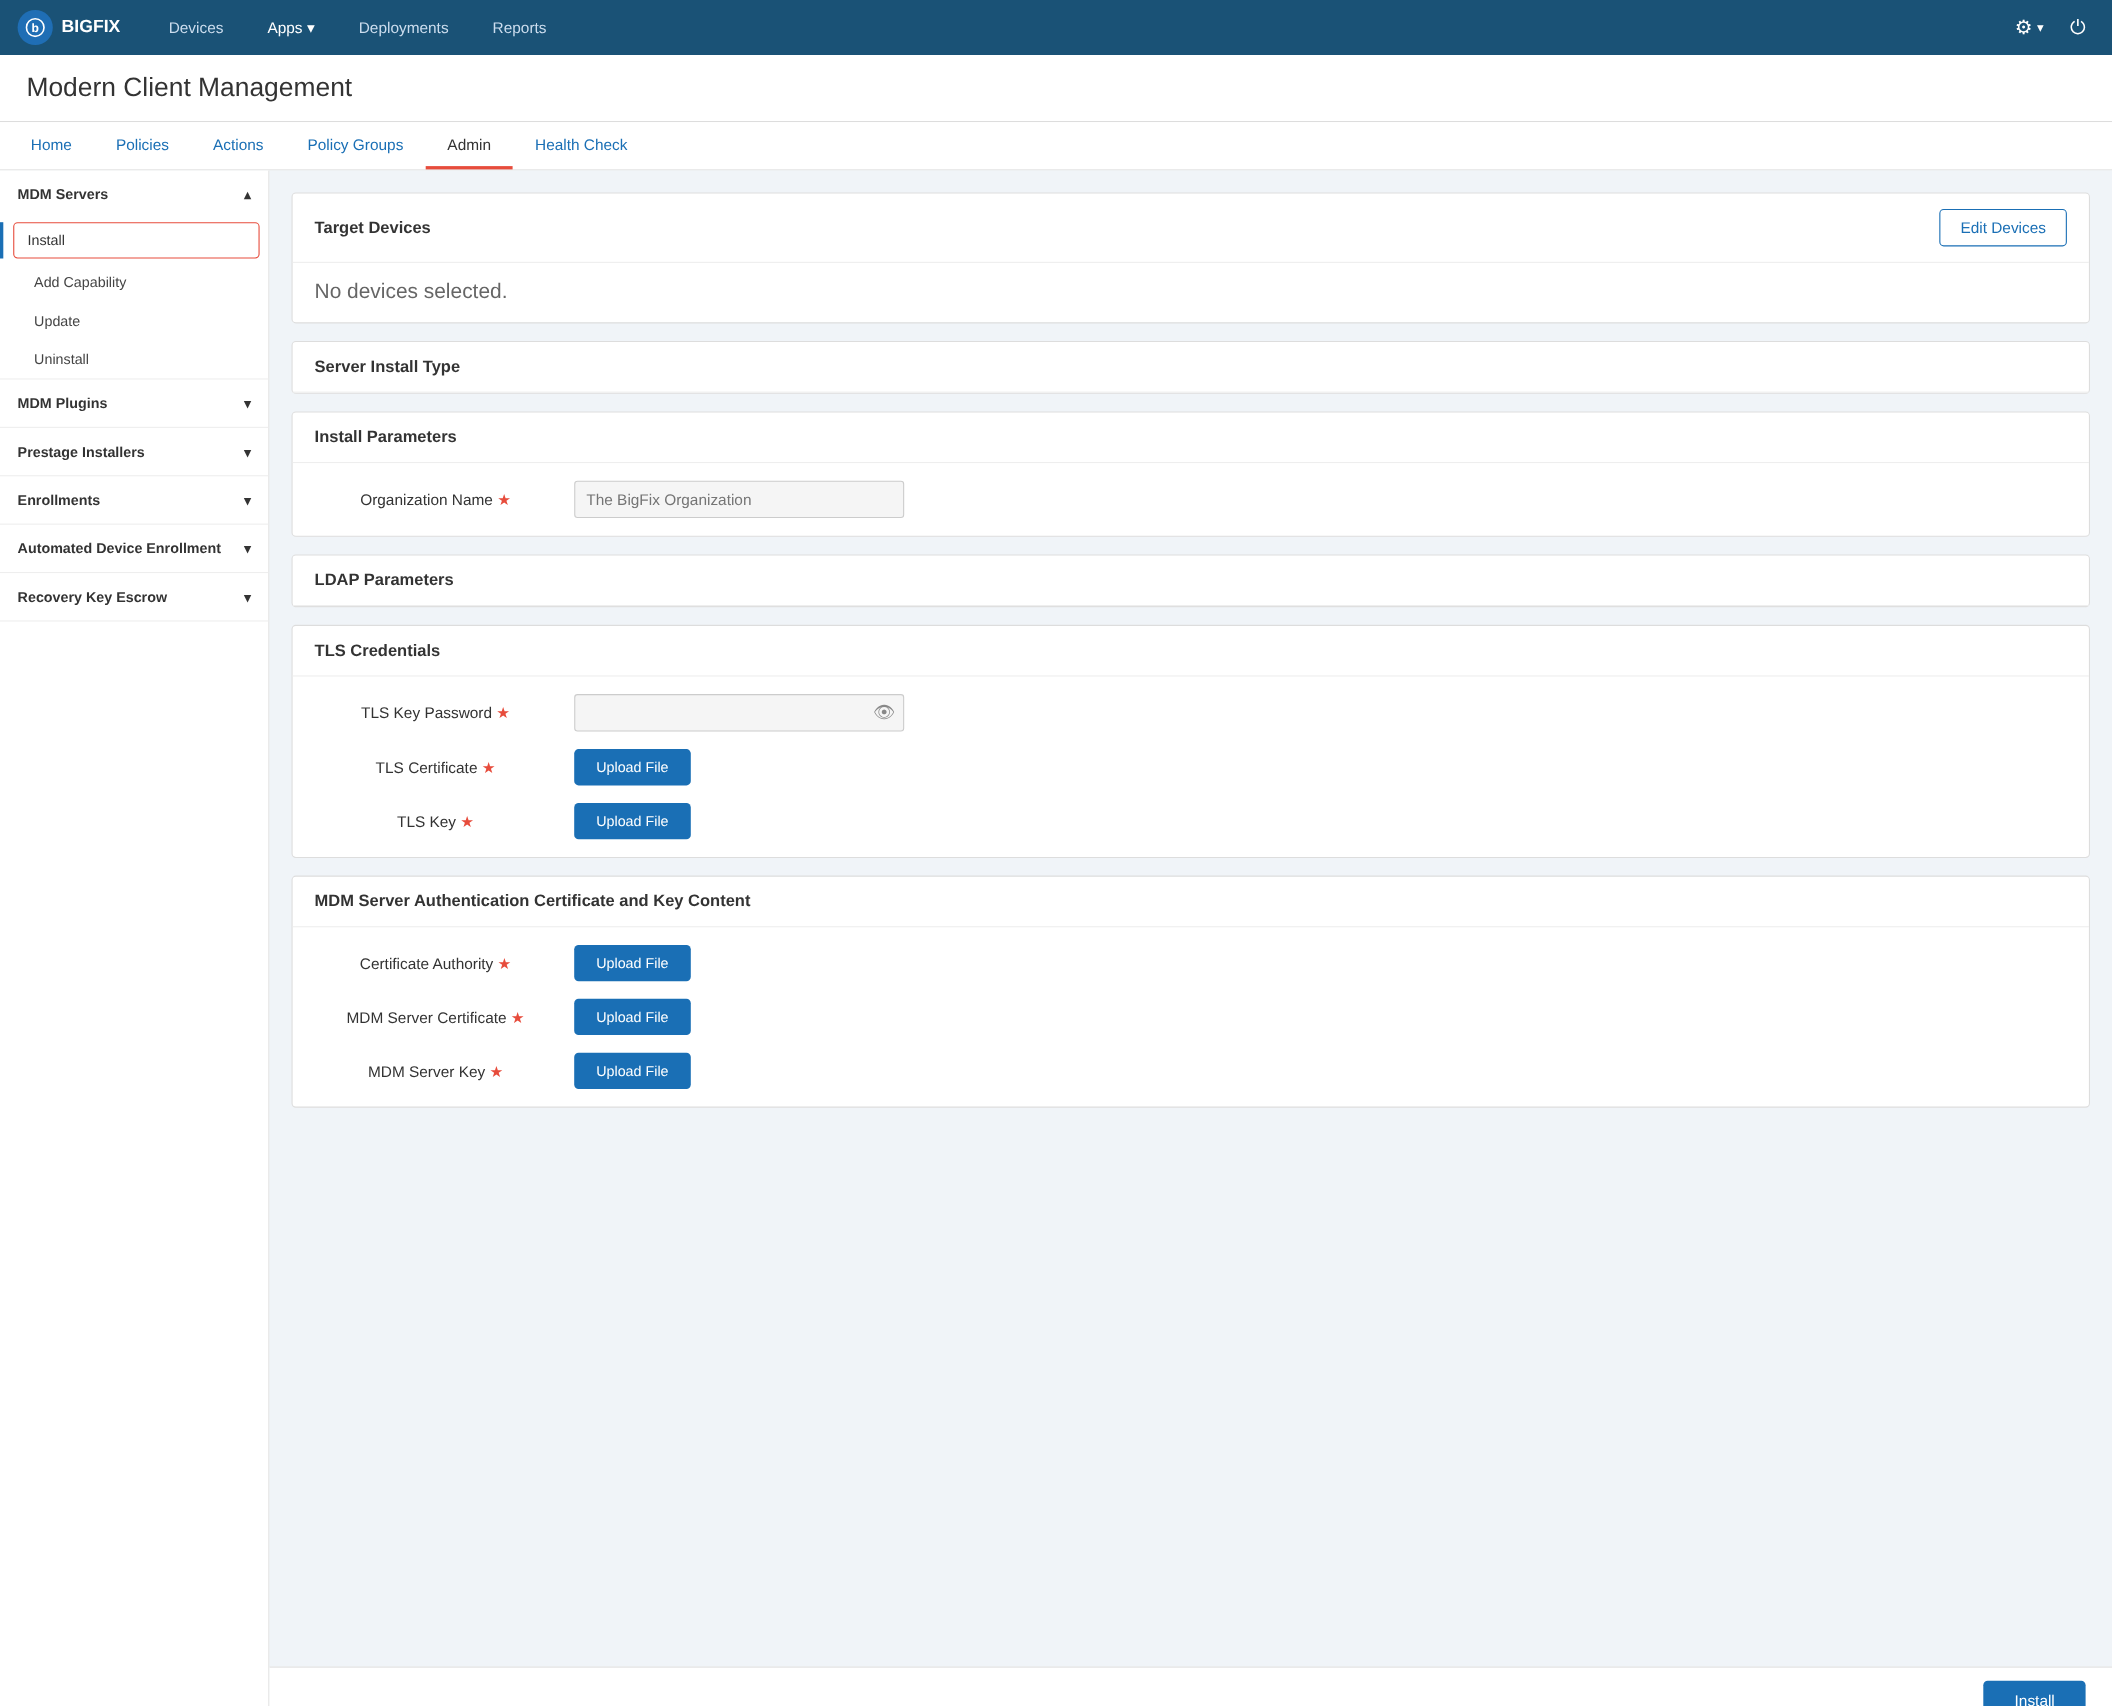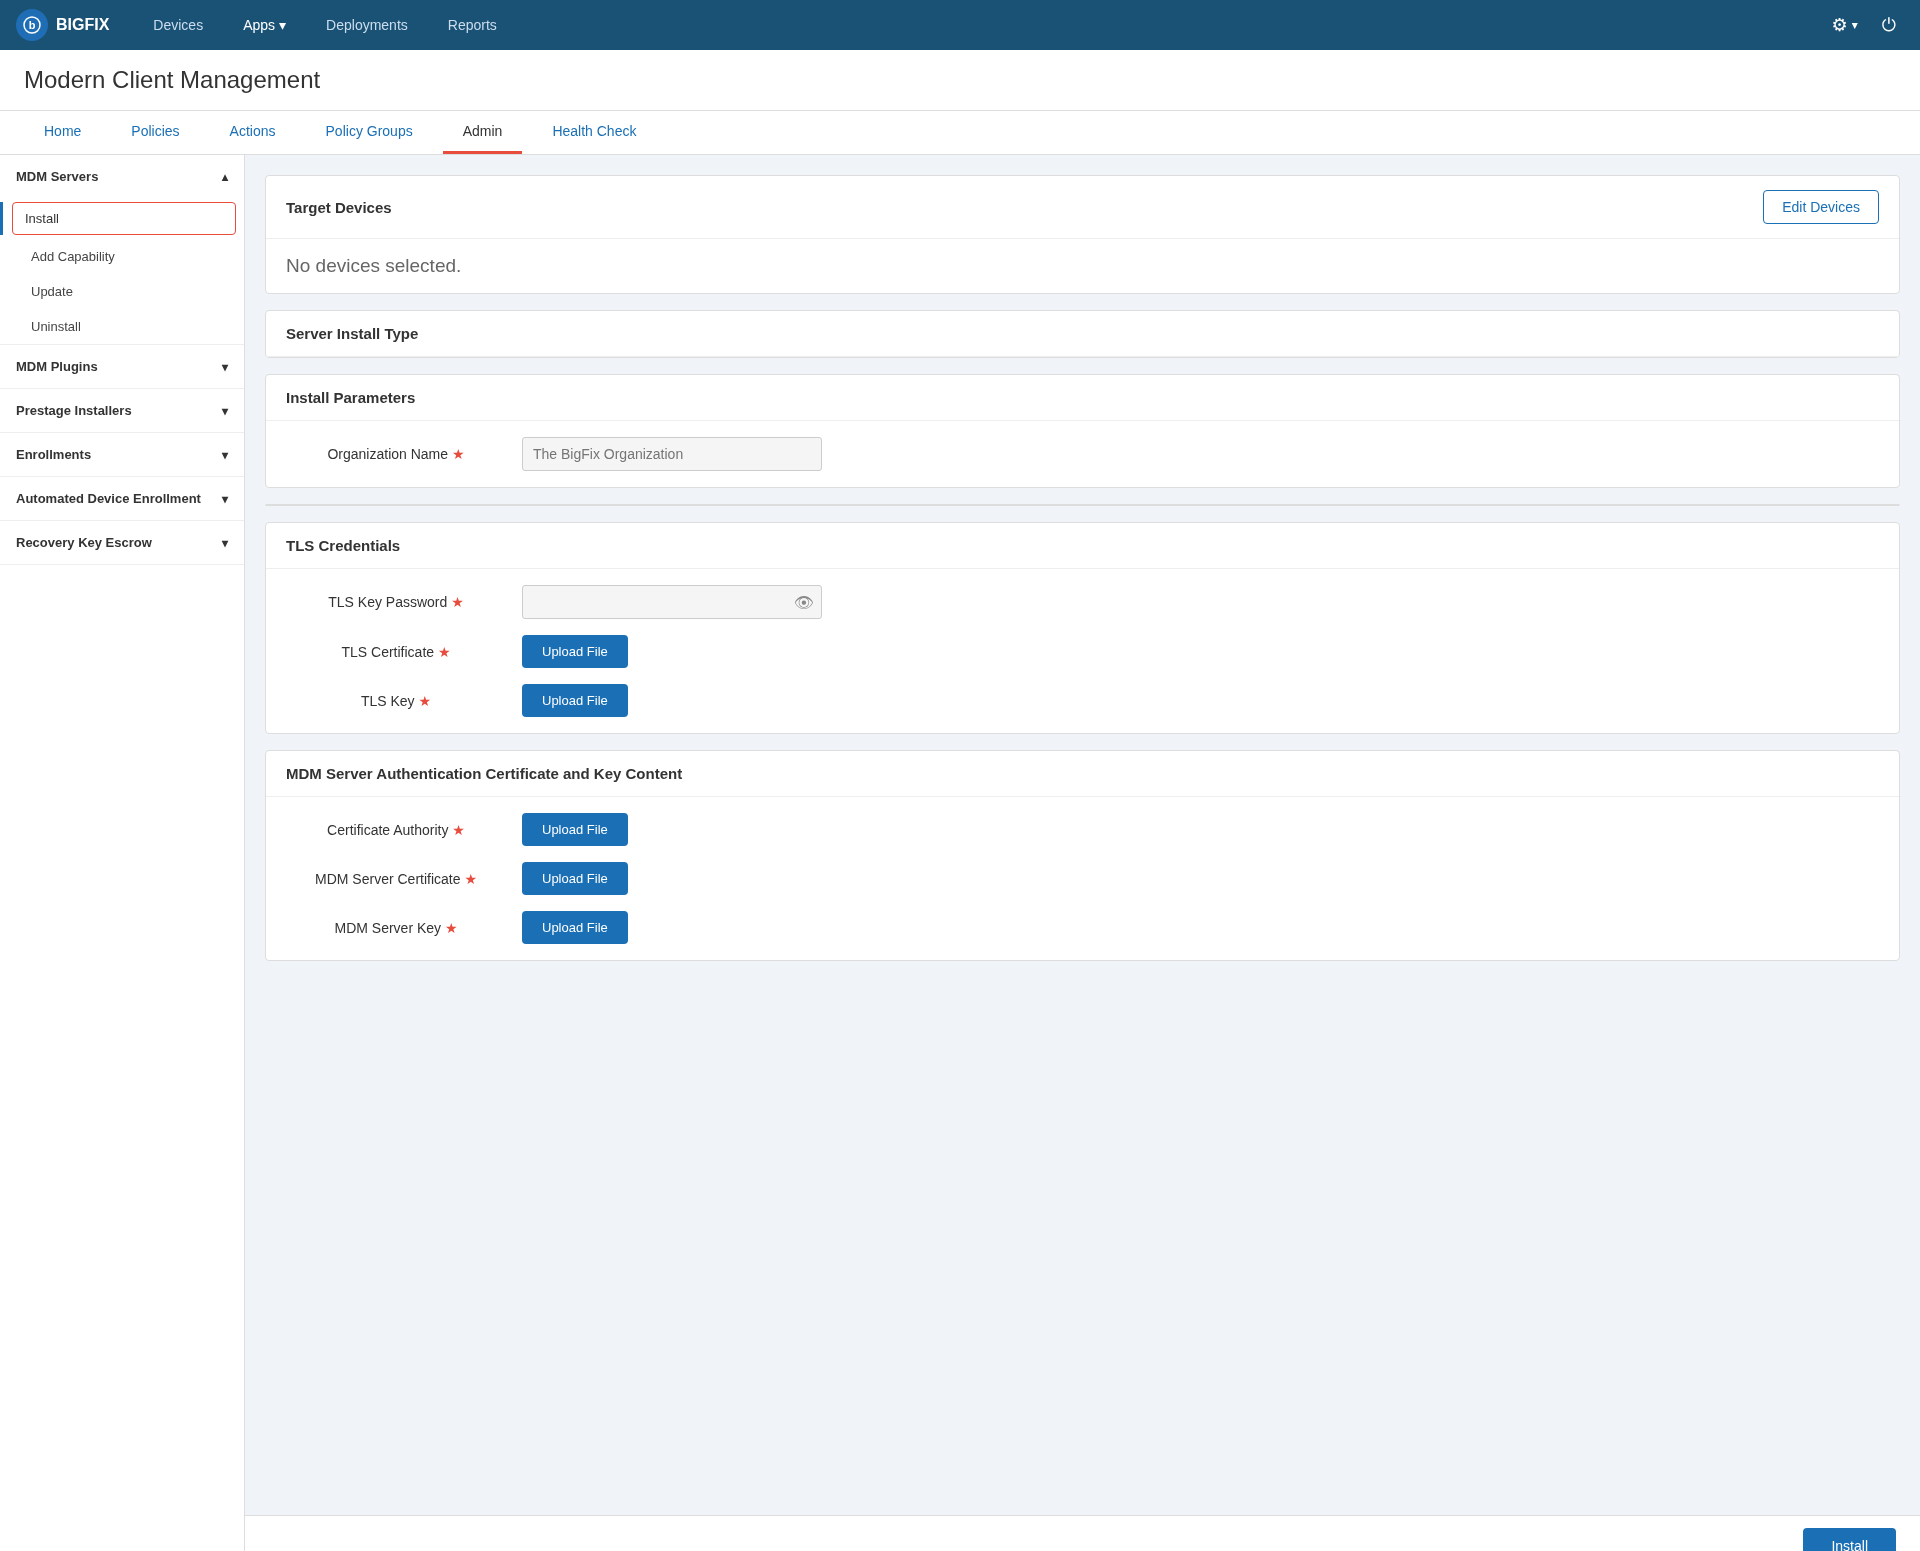--- a/index.html
+++ b/index.html
@@ -71,23 +71,23 @@
     .page-title {
       font-size: 24px;
       font-weight: 300;
       color: #333;
     }
 
     
     .subtabs {
       background: white;
       display: flex;
-      gap: 10px;
+      gap: 0;
       border-bottom: 1px solid #ddd;
-      padding: 0 24px;
+      padding: 0 8px;
     }
     .subtab {
       padding: 12px 20px;
       cursor: pointer;
       color: #1a6fb5;
       font-size: 14px;
       border-bottom: 3px solid transparent;
     }
     .subtab.active {
       border-bottom: 3px solid #e74c3c;
@@ -434,20 +434,23 @@
             <span class="form-label">
               <span>Organization Name</span>
               <span class="required-star"> ★</span>
             </span>
             <input type="text" class="form-input" placeholder="The BigFix Organization" style="">
           </div>
         </div>
       </div>
 
       <div class="section-card">
+        <div class="section-header">
+          <span>LDAP Parameters</span>
+        </div>
       </div>
 
       <div class="section-card">
         <div class="section-header">
           <span>TLS Credentials</span>
         </div>
         <div class="section-body">
           <div class="form-row">
             <span class="form-label">
               <span>TLS Key Password</span>

